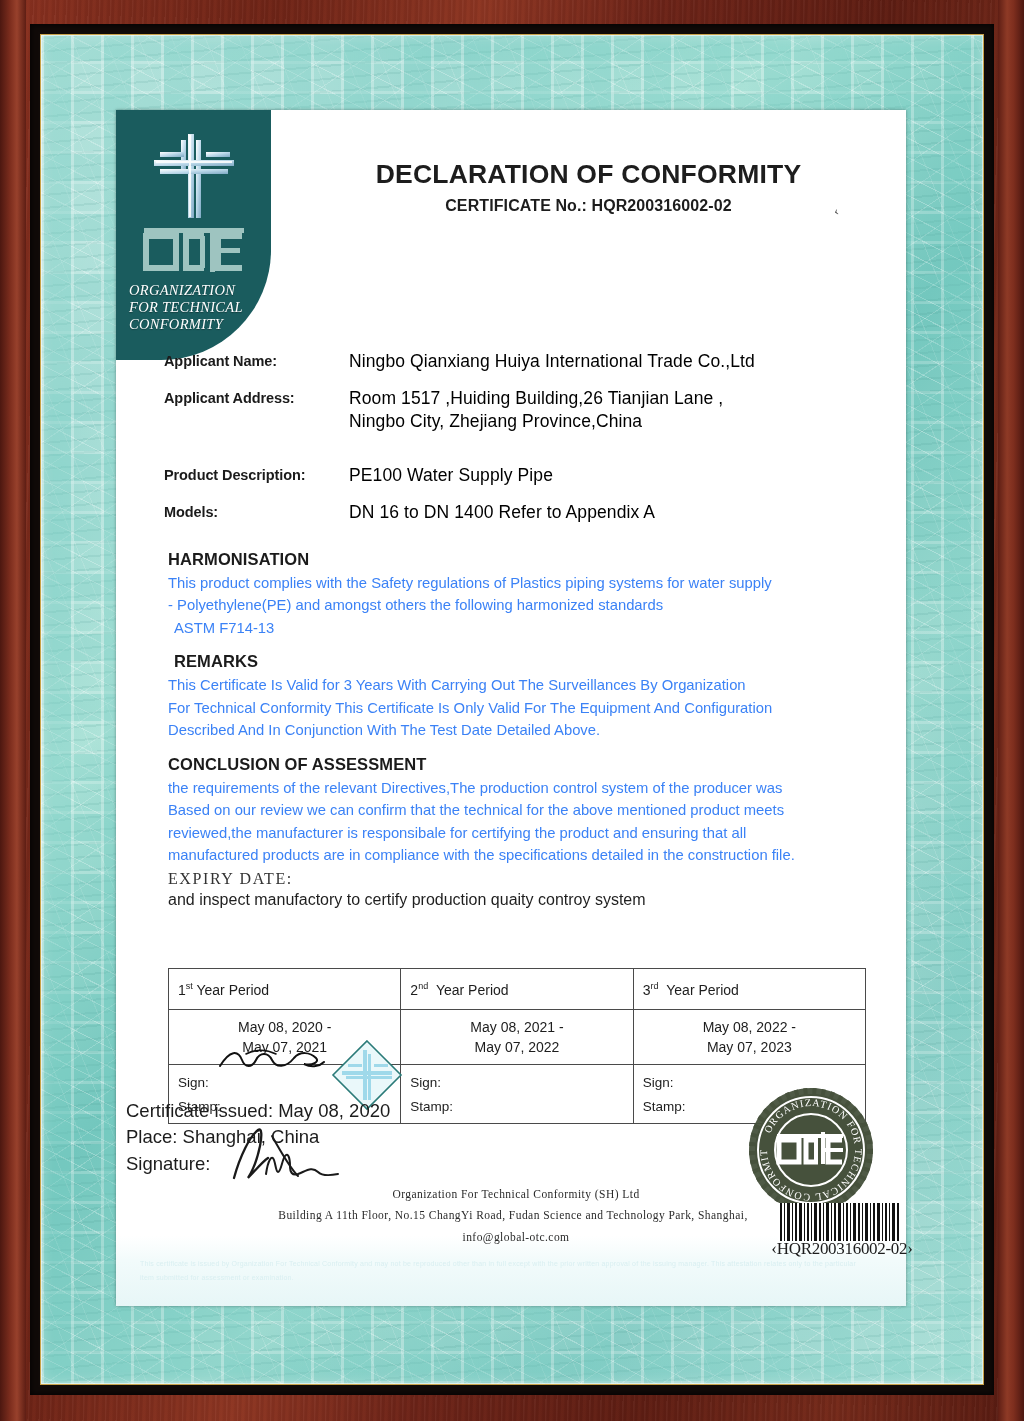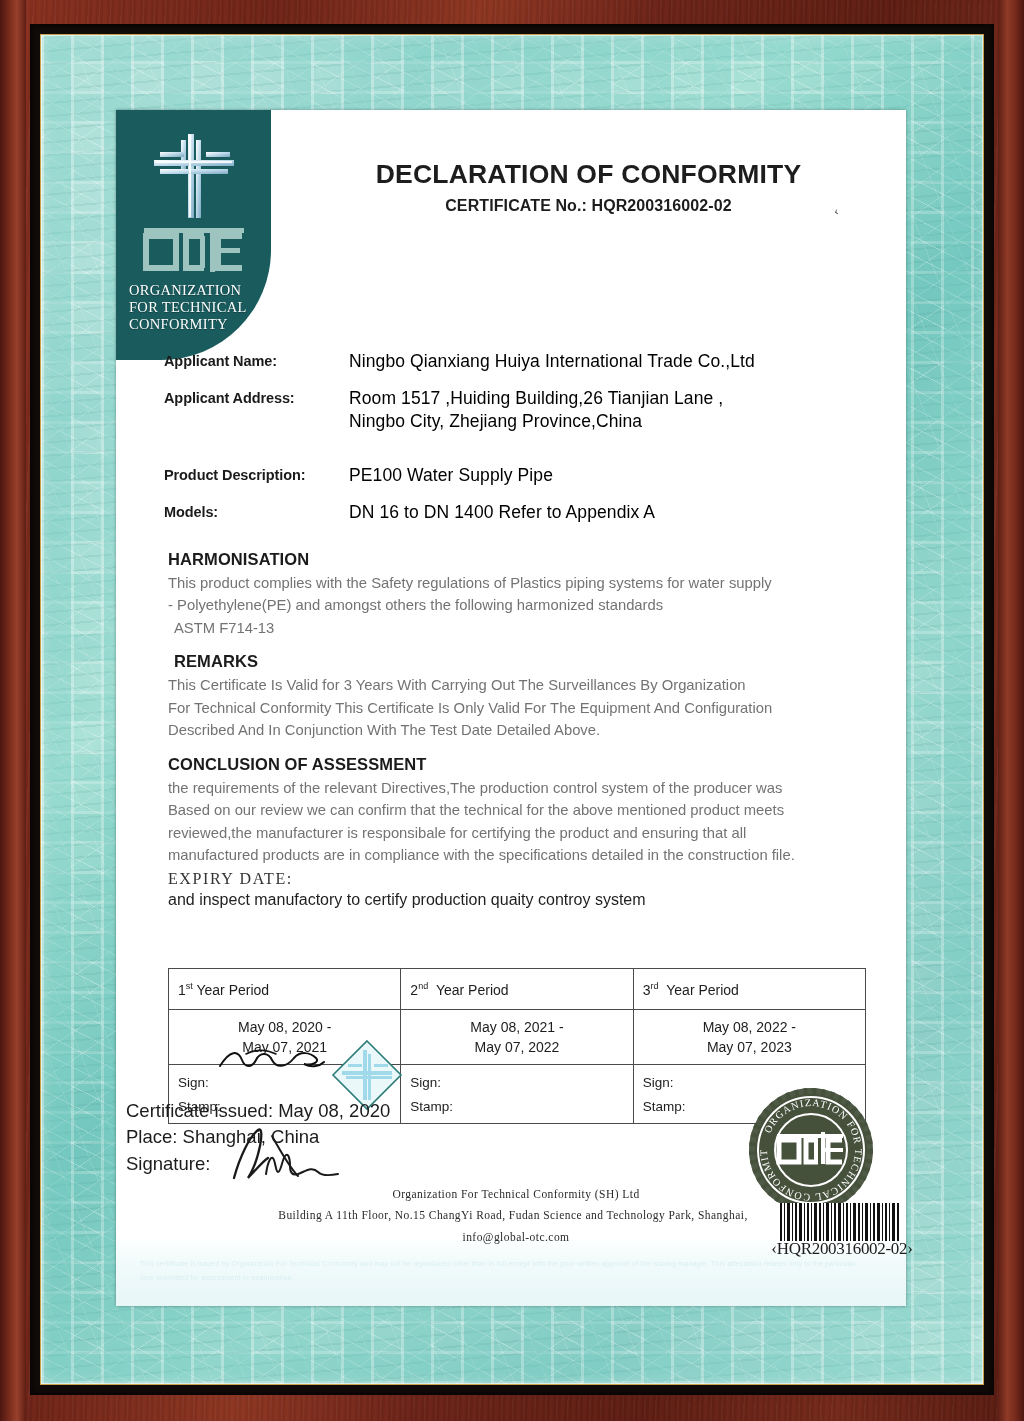--- a/index.html
+++ b/index.html
@@ -105,20 +105,21 @@
     background:#1a5c5e;
     border-radius:0 0 110px 0;
   }
   .shield-cross{position:absolute;left:34px;top:22px;width:88px;height:88px;}
   .shield-otc{position:absolute;left:26px;top:110px;width:104px;height:56px;}
   .shield-txt{
     position:absolute;left:13px;top:172px;width:138px;
     color:#ffffff;font-family:"Liberation Serif", serif;
     font-size:14.5px;line-height:1.18;letter-spacing:.3px;
     text-shadow:0 1px 1px rgba(0,0,0,.35);
+    font-style:italic;
   }
 
   
   .title-block{position:absolute;left:155px;top:35px;width:635px;text-align:center;}
   .t-certificate{
     font-size:52px;font-weight:bold;letter-spacing:-.5px;color:#191919;
     line-height:1;
   }
   .t-declaration{
     margin-top:14px;font-size:26.5px;font-weight:bold;color:#1d1d1d;
@@ -143,21 +144,21 @@
     flex:1;font-size:17.5px;color:#000000;line-height:1.35;letter-spacing:.1px;
   }
   .frow.gap{margin-bottom:30px;}
 
   
   .sections{position:absolute;left:52px;top:440px;width:716px;}
   .sec-head{
     font-size:16.5px;font-weight:bold;color:#1b1b1b;margin:0 0 3px 0;letter-spacing:.1px;
   }
   .sec-head.indent{margin-left:6px;}
-  .sec-p{font-size:14.8px;color:#737373;line-height:1.52;margin:0;}
+  .sec-p{font-size:14.8px;color:#3b82f6;line-height:1.52;margin:0;}
   .sec-p.indent{margin-left:6px;}
   .sec-block{margin-bottom:13px;}
   .expiry-label{
     font-family:"Liberation Serif", serif;font-size:16px;color:#333;
     letter-spacing:1.6px;margin-top:3px;
   }
   .expiry-line{font-size:16px;color:#1f1f1f;line-height:1.5;}
 
   
   .ytable{

